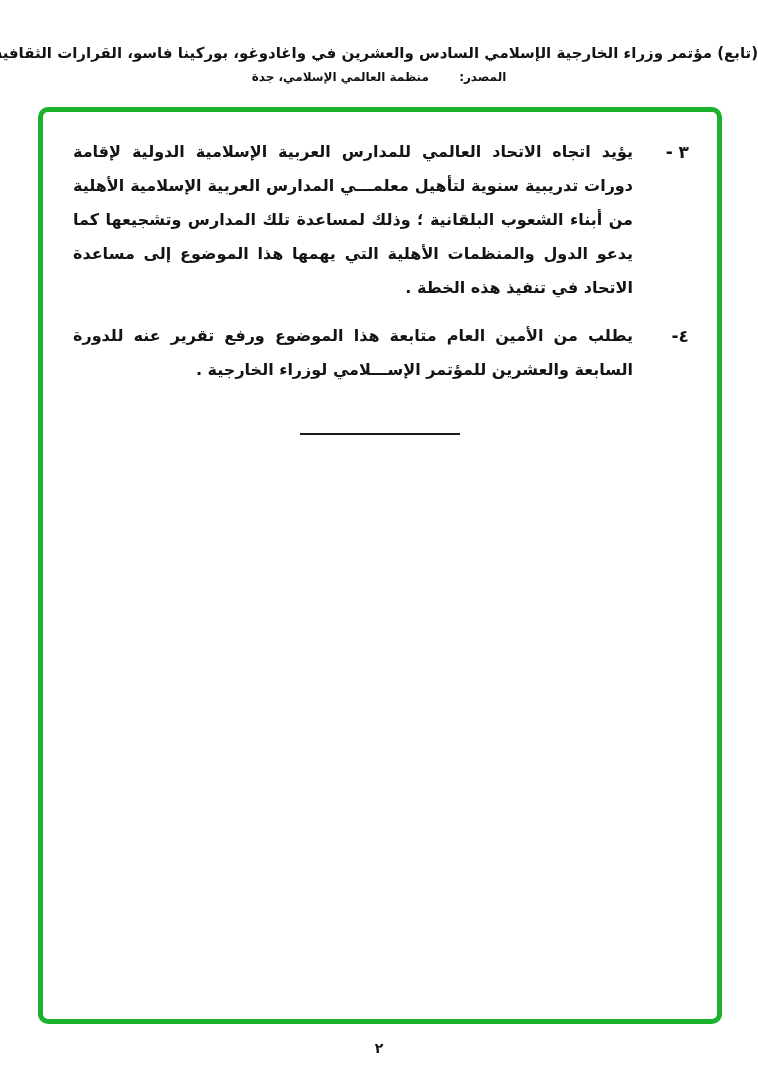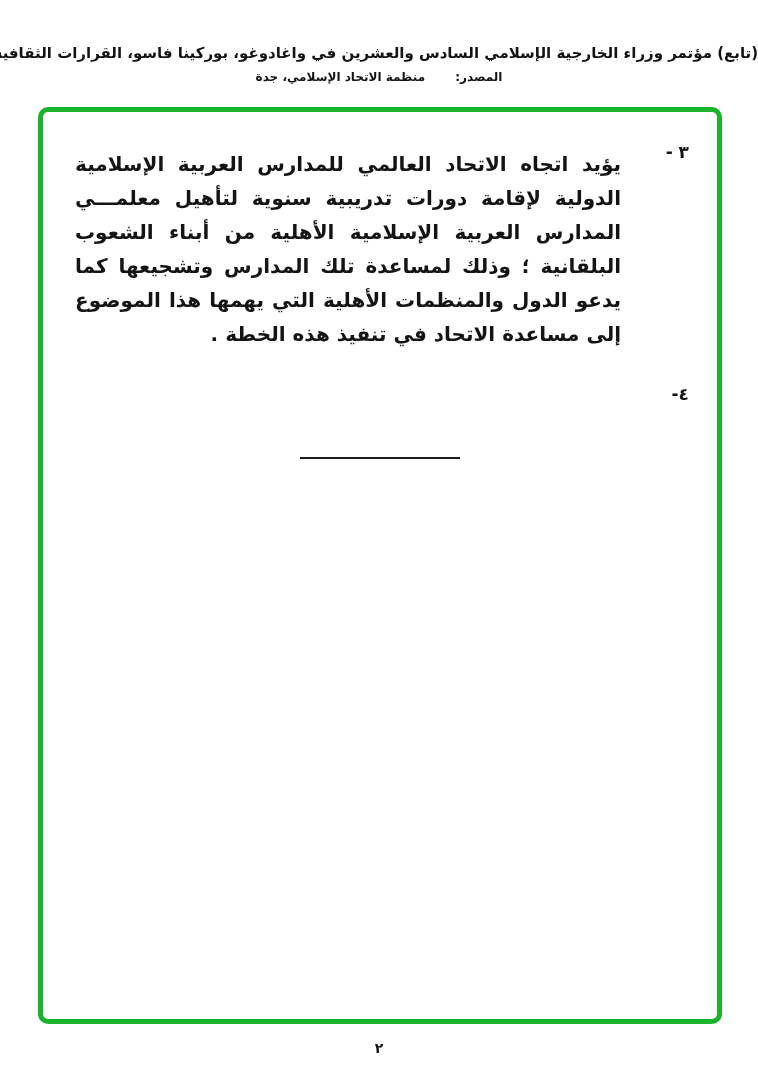--- a/index.html
+++ b/index.html
@@ -67,23 +67,23 @@
   }
   .clause-marker {
     flex: 0 0 44px;
     font-size: 17px;
     font-weight: bold;
     line-height: 34px;
     text-align: right;
     white-space: nowrap;
   }
   .clause-text {
-    margin: 12px;
+    margin: 0;
     width: 560px;
-    font-size: 20px;
+    font-size: 16px;
     font-weight: bold;
     line-height: 34px;
     text-align: justify;
     direction: rtl;
   }
 
   
   .divider {
     width: 160px;
     height: 2px;
@@ -107,32 +107,33 @@
 </style>
 </head>
 <body>
 
 <div class="page">
 
   <div class="header">
     <div class="header-line1">(تابع) مؤتمر وزراء الخارجية الإسلامي السادس والعشرين في واغادوغو، بوركينا فاسو، القرارات الثقافية، القرار الرقم ٢٦/٢١-ث</div>
     <div class="header-line2">
       <span class="src-label">المصدر:</span>
-      <span class="src-value">منظمة الاتحاد الإسلامي، جدة</span>
+      <span class="src-value">منظمة العالمي الإسلامي، جدة</span>
     </div>
   </div>
 
   <div class="frame">
     <ol class="clauses">
       <li class="clause">
         <span class="clause-marker">٣ -</span>
         <p class="clause-text">يؤيد اتجاه الاتحاد العالمي للمدارس العربية الإسلامية الدولية لإقامة دورات تدريبية سنوية لتأهيل معلمـــي المدارس العربية الإسلامية الأهلية من أبناء الشعوب البلقانية ؛ وذلك لمساعدة تلك المدارس وتشجيعها كما يدعو الدول والمنظمات الأهلية التي يهمها هذا الموضوع إلى مساعدة الاتحاد في تنفيذ هذه الخطة .</p>
       </li>
       <li class="clause">
         <span class="clause-marker">٤-</span>
+        <p class="clause-text">يطلب من الأمين العام متابعة هذا الموضوع ورفع تقرير عنه للدورة السابعة والعشرين للمؤتمر الإســـلامي لوزراء الخارجية .</p>
       </li>
     </ol>
     <div class="divider"></div>
   </div>
 
   <div class="footer">
     <span class="page-number">٢</span>
   </div>
 
 </div>

